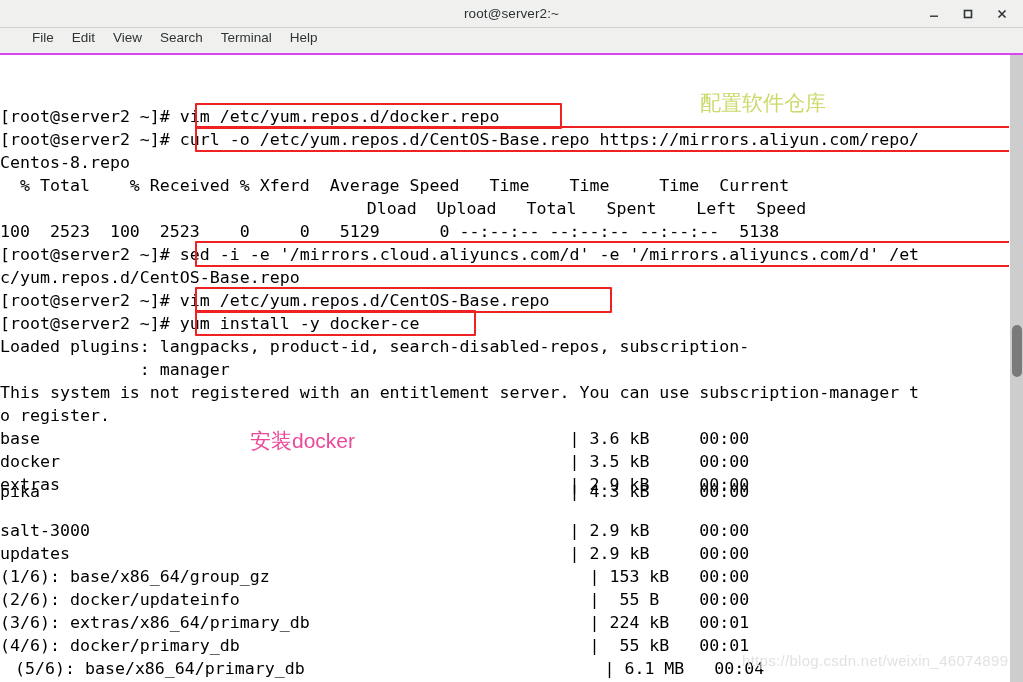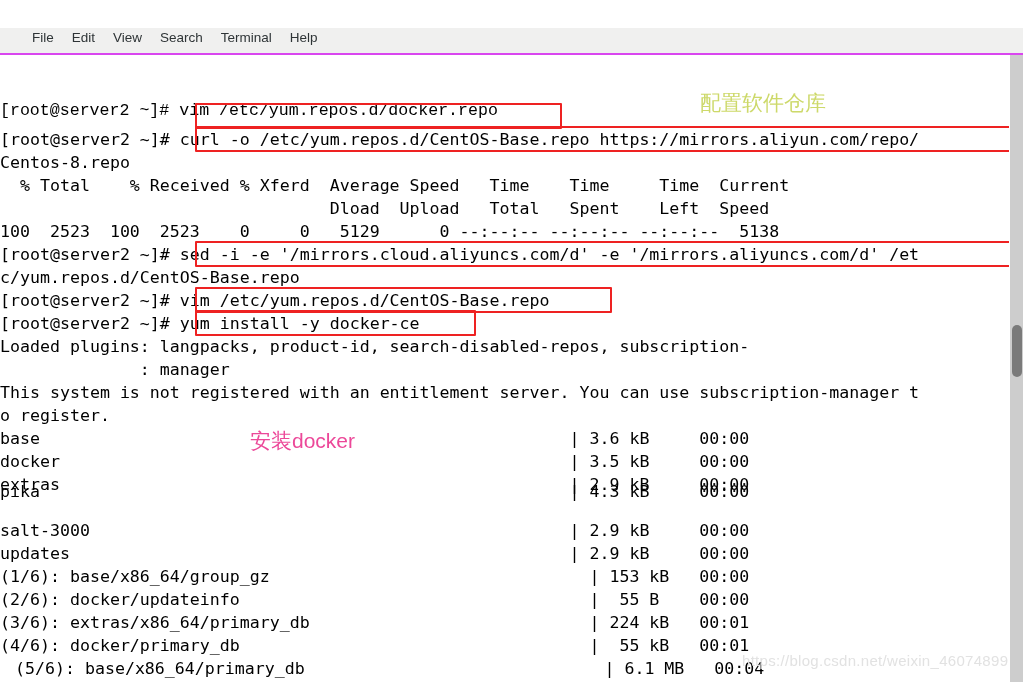--- a/index.html
+++ b/index.html
@@ -166,38 +166,58 @@
     width: 10px;
     background: #7a7a7a;
     border-radius: 5px;
   }
 </style>
 </head>
 <body>
 
 <div id="app">
 
+  <div class="titlebar">
+    <div class="titlebar-title">root@server2:~</div>
+    <div class="win-buttons">
+      <div class="win-btn">
+        <svg width="12" height="12" viewBox="0 0 12 12">
+            <rect x="2" y="7.5" width="8" height="1.4" fill="#2e3436"></rect>
+          </svg>
+      </div>
+      <div class="win-btn">
+        <svg width="12" height="12" viewBox="0 0 12 12">
+            <rect x="2.5" y="2.5" width="7" height="7" fill="none" stroke="#2e3436" stroke-width="1.6"></rect>
+          </svg>
+      </div>
+      <div class="win-btn">
+        <svg width="12" height="12" viewBox="0 0 12 12">
+            <path d="M2.5 2.5 L9.5 9.5 M9.5 2.5 L2.5 9.5" stroke="#2e3436" stroke-width="1.6" fill="none"></path>
+          </svg>
+      </div>
+    </div>
+  </div>
 
   <div class="menubar">
     <div class="menu-item">File</div>
     <div class="menu-item">Edit</div>
     <div class="menu-item">View</div>
     <div class="menu-item">Search</div>
     <div class="menu-item">Terminal</div>
     <div class="menu-item">Help</div>
   </div>
 
   <div class="terminal">
     <div class="term-inner">
 
-      <div class="line" style="top:44px;font-family:Liberation Mono, monospace;">[root@server2 ~]# vim /etc/yum.repos.d/docker.repo</div>
+      <div class="line" style="top:50px;">[root@server2 ~]# vim /etc/yum.repos.d/docker.repo</div>
       <div class="line" style="top:73px;">[root@server2 ~]# curl -o /etc/yum.repos.d/CentOS-Base.repo https://mirrors.aliyun.com/repo/</div>
       <div class="line" style="top:96px;">Centos-8.repo</div>
       <div class="line" style="top:119px;">  % Total    % Received % Xferd  Average Speed   Time    Time     Time  Current</div>
-      <div class="line" style="top:142px;">                                 Dload  Upload   Total   Spent    Left  Speed</div>
+      <div class="line" style="top:142px;padding-left:37px;">                                 Dload  Upload   Total   Spent    Left  Speed</div>
       <div class="line" style="top:165px;">100  2523  100  2523    0     0   5129      0 --:--:-- --:--:-- --:--:--  5138</div>
       <div class="line" style="top:188px;">[root@server2 ~]# sed -i -e '/mirrors.cloud.aliyuncs.com/d' -e '/mirrors.aliyuncs.com/d' /et</div>
       <div class="line" style="top:211px;">c/yum.repos.d/CentOS-Base.repo</div>
       <div class="line" style="top:234px;">[root@server2 ~]# vim /etc/yum.repos.d/CentOS-Base.repo</div>
       <div class="line" style="top:257px;">[root@server2 ~]# yum install -y docker-ce</div>
       <div class="line" style="top:280px;">Loaded plugins: langpacks, product-id, search-disabled-repos, subscription-</div>
       <div class="line" style="top:303px;">              : manager</div>
       <div class="line" style="top:326px;">This system is not registered with an entitlement server. You can use subscription-manager t</div>
       <div class="line" style="top:349px;">o register.</div>
       <div class="line" style="top:372px;text-align:center;">base                                                     | 3.6 kB     00:00</div>

